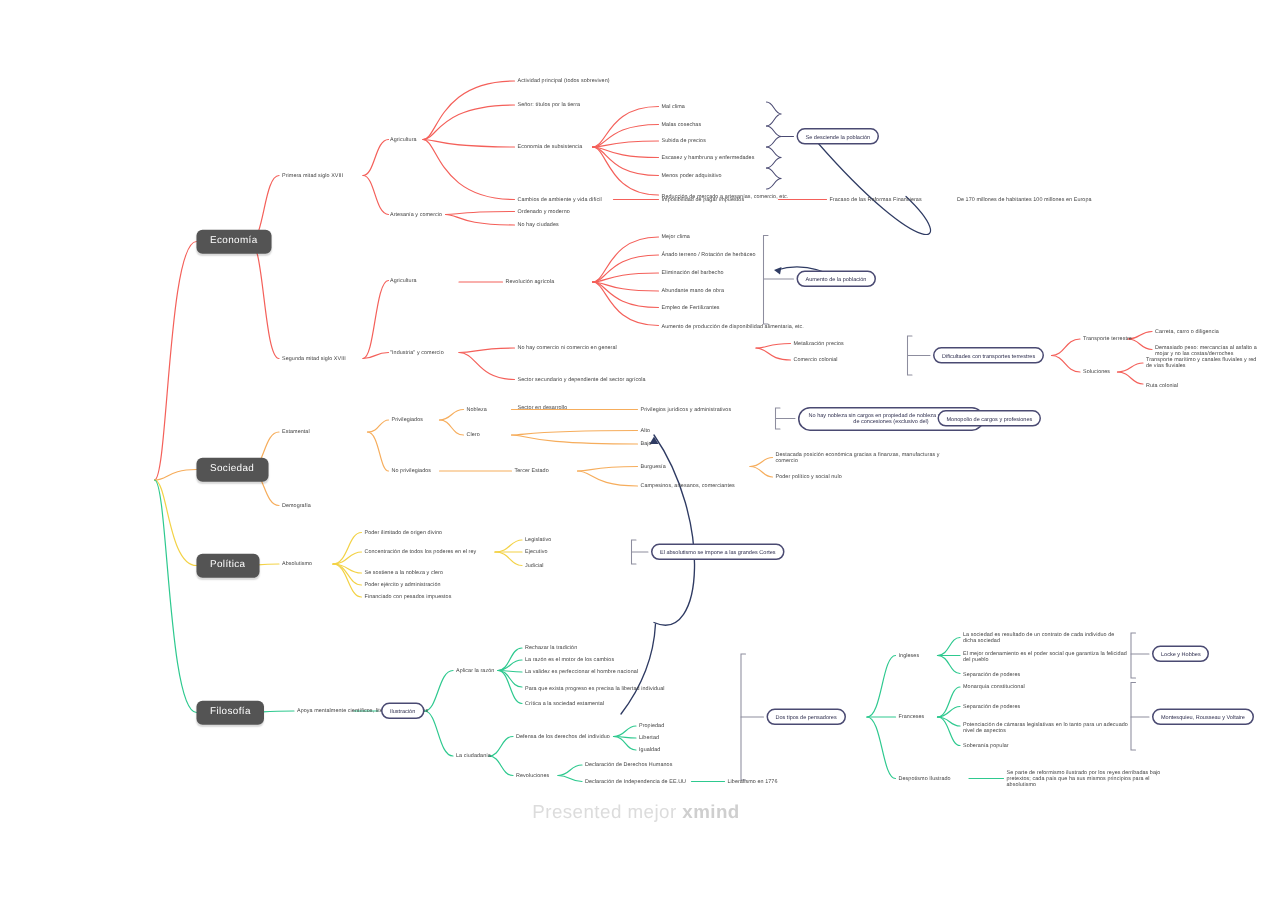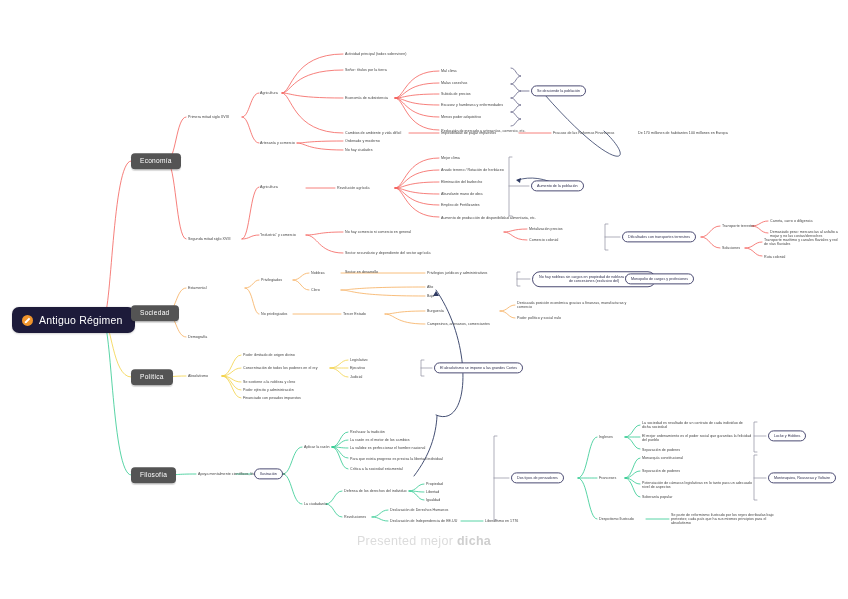--- a/index.html
+++ b/index.html
@@ -209,28 +209,20 @@
 
       <path d="M545 95 C615 175 640 165 604 131" stroke="#2f3b63" stroke-width="0.8" fill="none"></path>
       <path d="M560 186 C545 178 530 176 518 180" stroke="#2f3b63" stroke-width="0.8" fill="none"></path>
       <path d="M436 415 C470 430 474 345 436 290" stroke="#2f3b63" stroke-width="0.9" fill="none"></path>
       <path d="M414 476 C430 455 436 435 437 416" stroke="#2f3b63" stroke-width="0.9" fill="none"></path>
       <polygon points="516,180 521,178 520,183" fill="#2f3b63"></polygon>
       <polygon points="436,291 439,296 433,296" fill="#2f3b63"></polygon>
     </g>
   </svg>
 
-  <div class="node root" style="left:12px;top:320px;">
-    <span class="bullet">
-      <svg viewBox="0 0 10 10">
-          <path d="M7 1 L9 3 L3.5 8.5 L1 9 L1.5 6.5 Z" fill="#ffffff"></path>
-        </svg>
-    </span>
-    <span>Antiguo Régimen</span>
-  </div>
 
   <div class="node chip" style="left:131px;top:161px;"><span>Economía</span></div>
   <div class="node chip" style="left:131px;top:313px;"><span>Sociedad</span></div>
   <div class="node chip" style="left:131px;top:377px;"><span>Política</span></div>
   <div class="node chip" style="left:131px;top:475px;"><span>Filosofía</span></div>
 
   <div class="node leaf c-eco" style="left:188px;top:117px;">Primera mitad siglo XVIII</div>
   <div class="node leaf c-eco" style="left:188px;top:239px;">Segunda mitad siglo XVIII</div>
 
   <div class="node leaf c-eco" style="left:260px;top:93px;">Agricultura</div>
@@ -361,16 +353,16 @@
   <div class="node leaf w3 c-fil" style="left:642px;top:485px;">Potenciación de cámaras legislativas en lo tanto para un adecuado nivel de aspectos</div>
   <div class="node leaf w3 c-fil" style="left:642px;top:497px;">Soberanía popular</div>
 
   <div class="node leaf w3 c-fil" style="left:671px;top:519px;">Se parte de reformismo ilustrado por los reyes derribadas bajo pretextos; cada país que ha sus mismos principios para el absolutismo</div>
 
   <div class="node boxed" style="left:768px;top:436px;">Locke y Hobbes</div>
   <div class="node boxed" style="left:768px;top:478px;">Montesquieu, Rousseau y Voltaire</div>
 
   <div class="watermark">
     <span>Presented mejor</span>
-    <b>dicha</b>
+    <b>xmind</b>
   </div>
 
 </div>
 
 </body></html>

